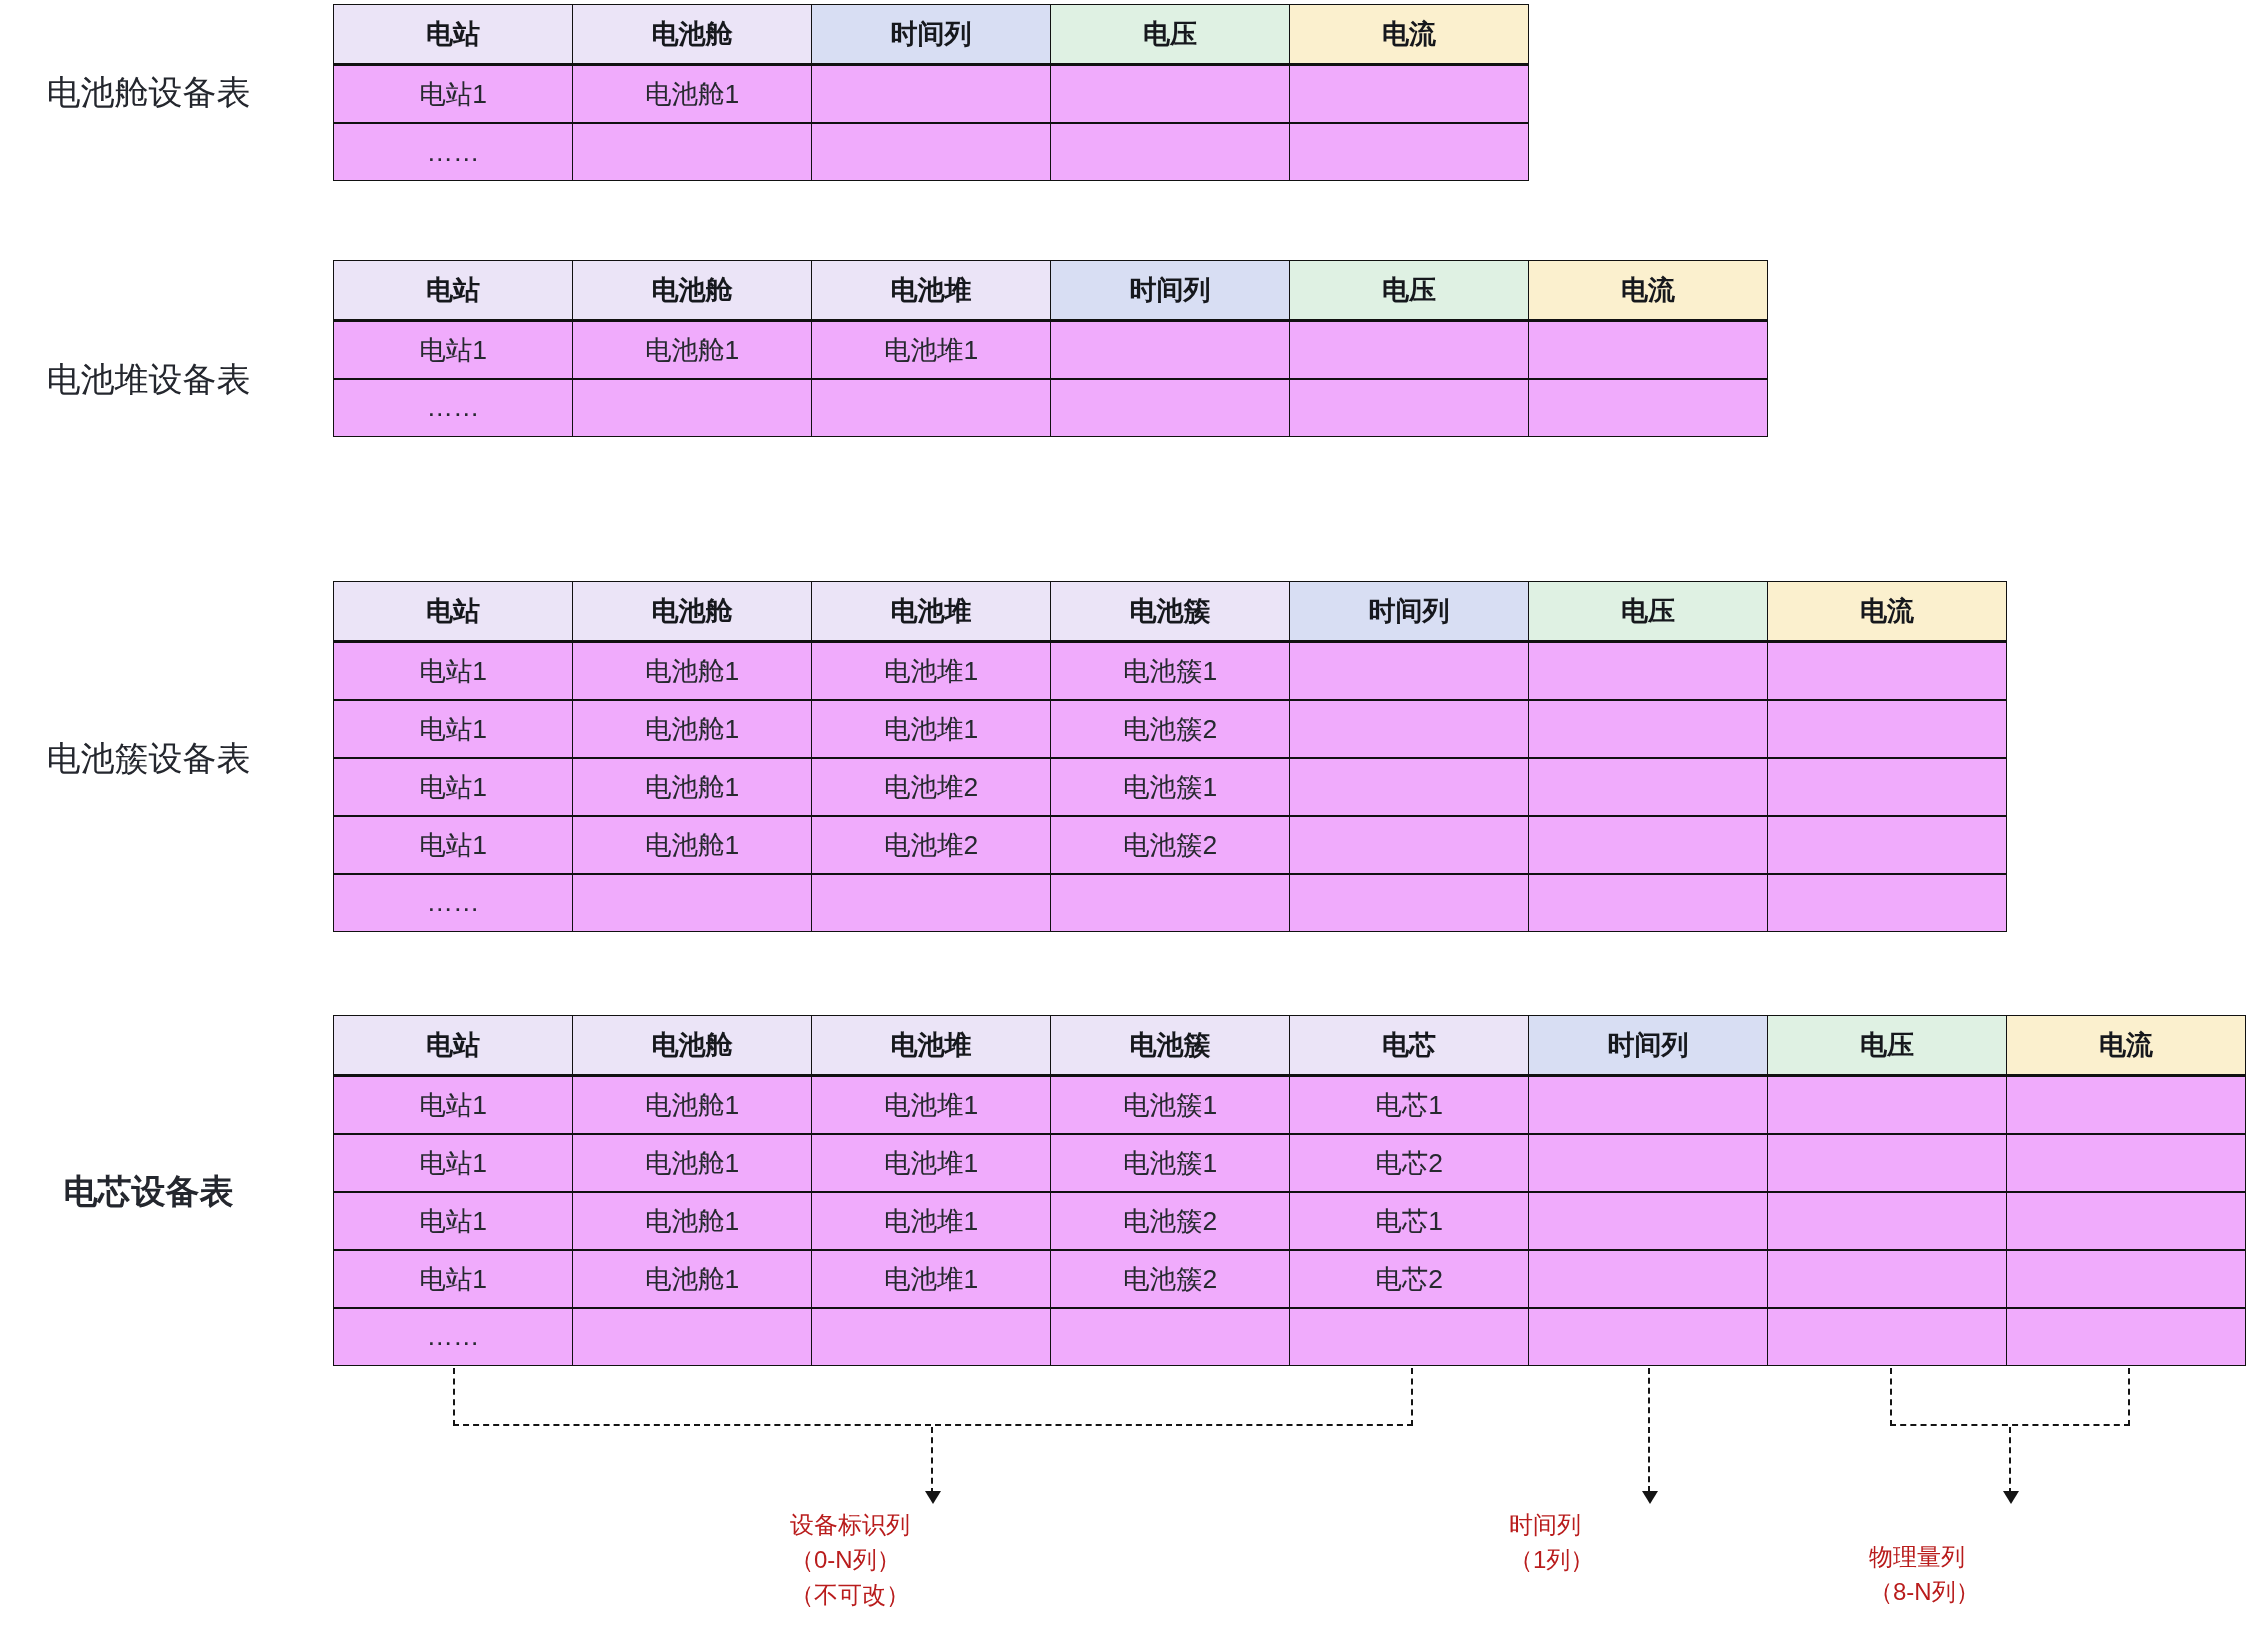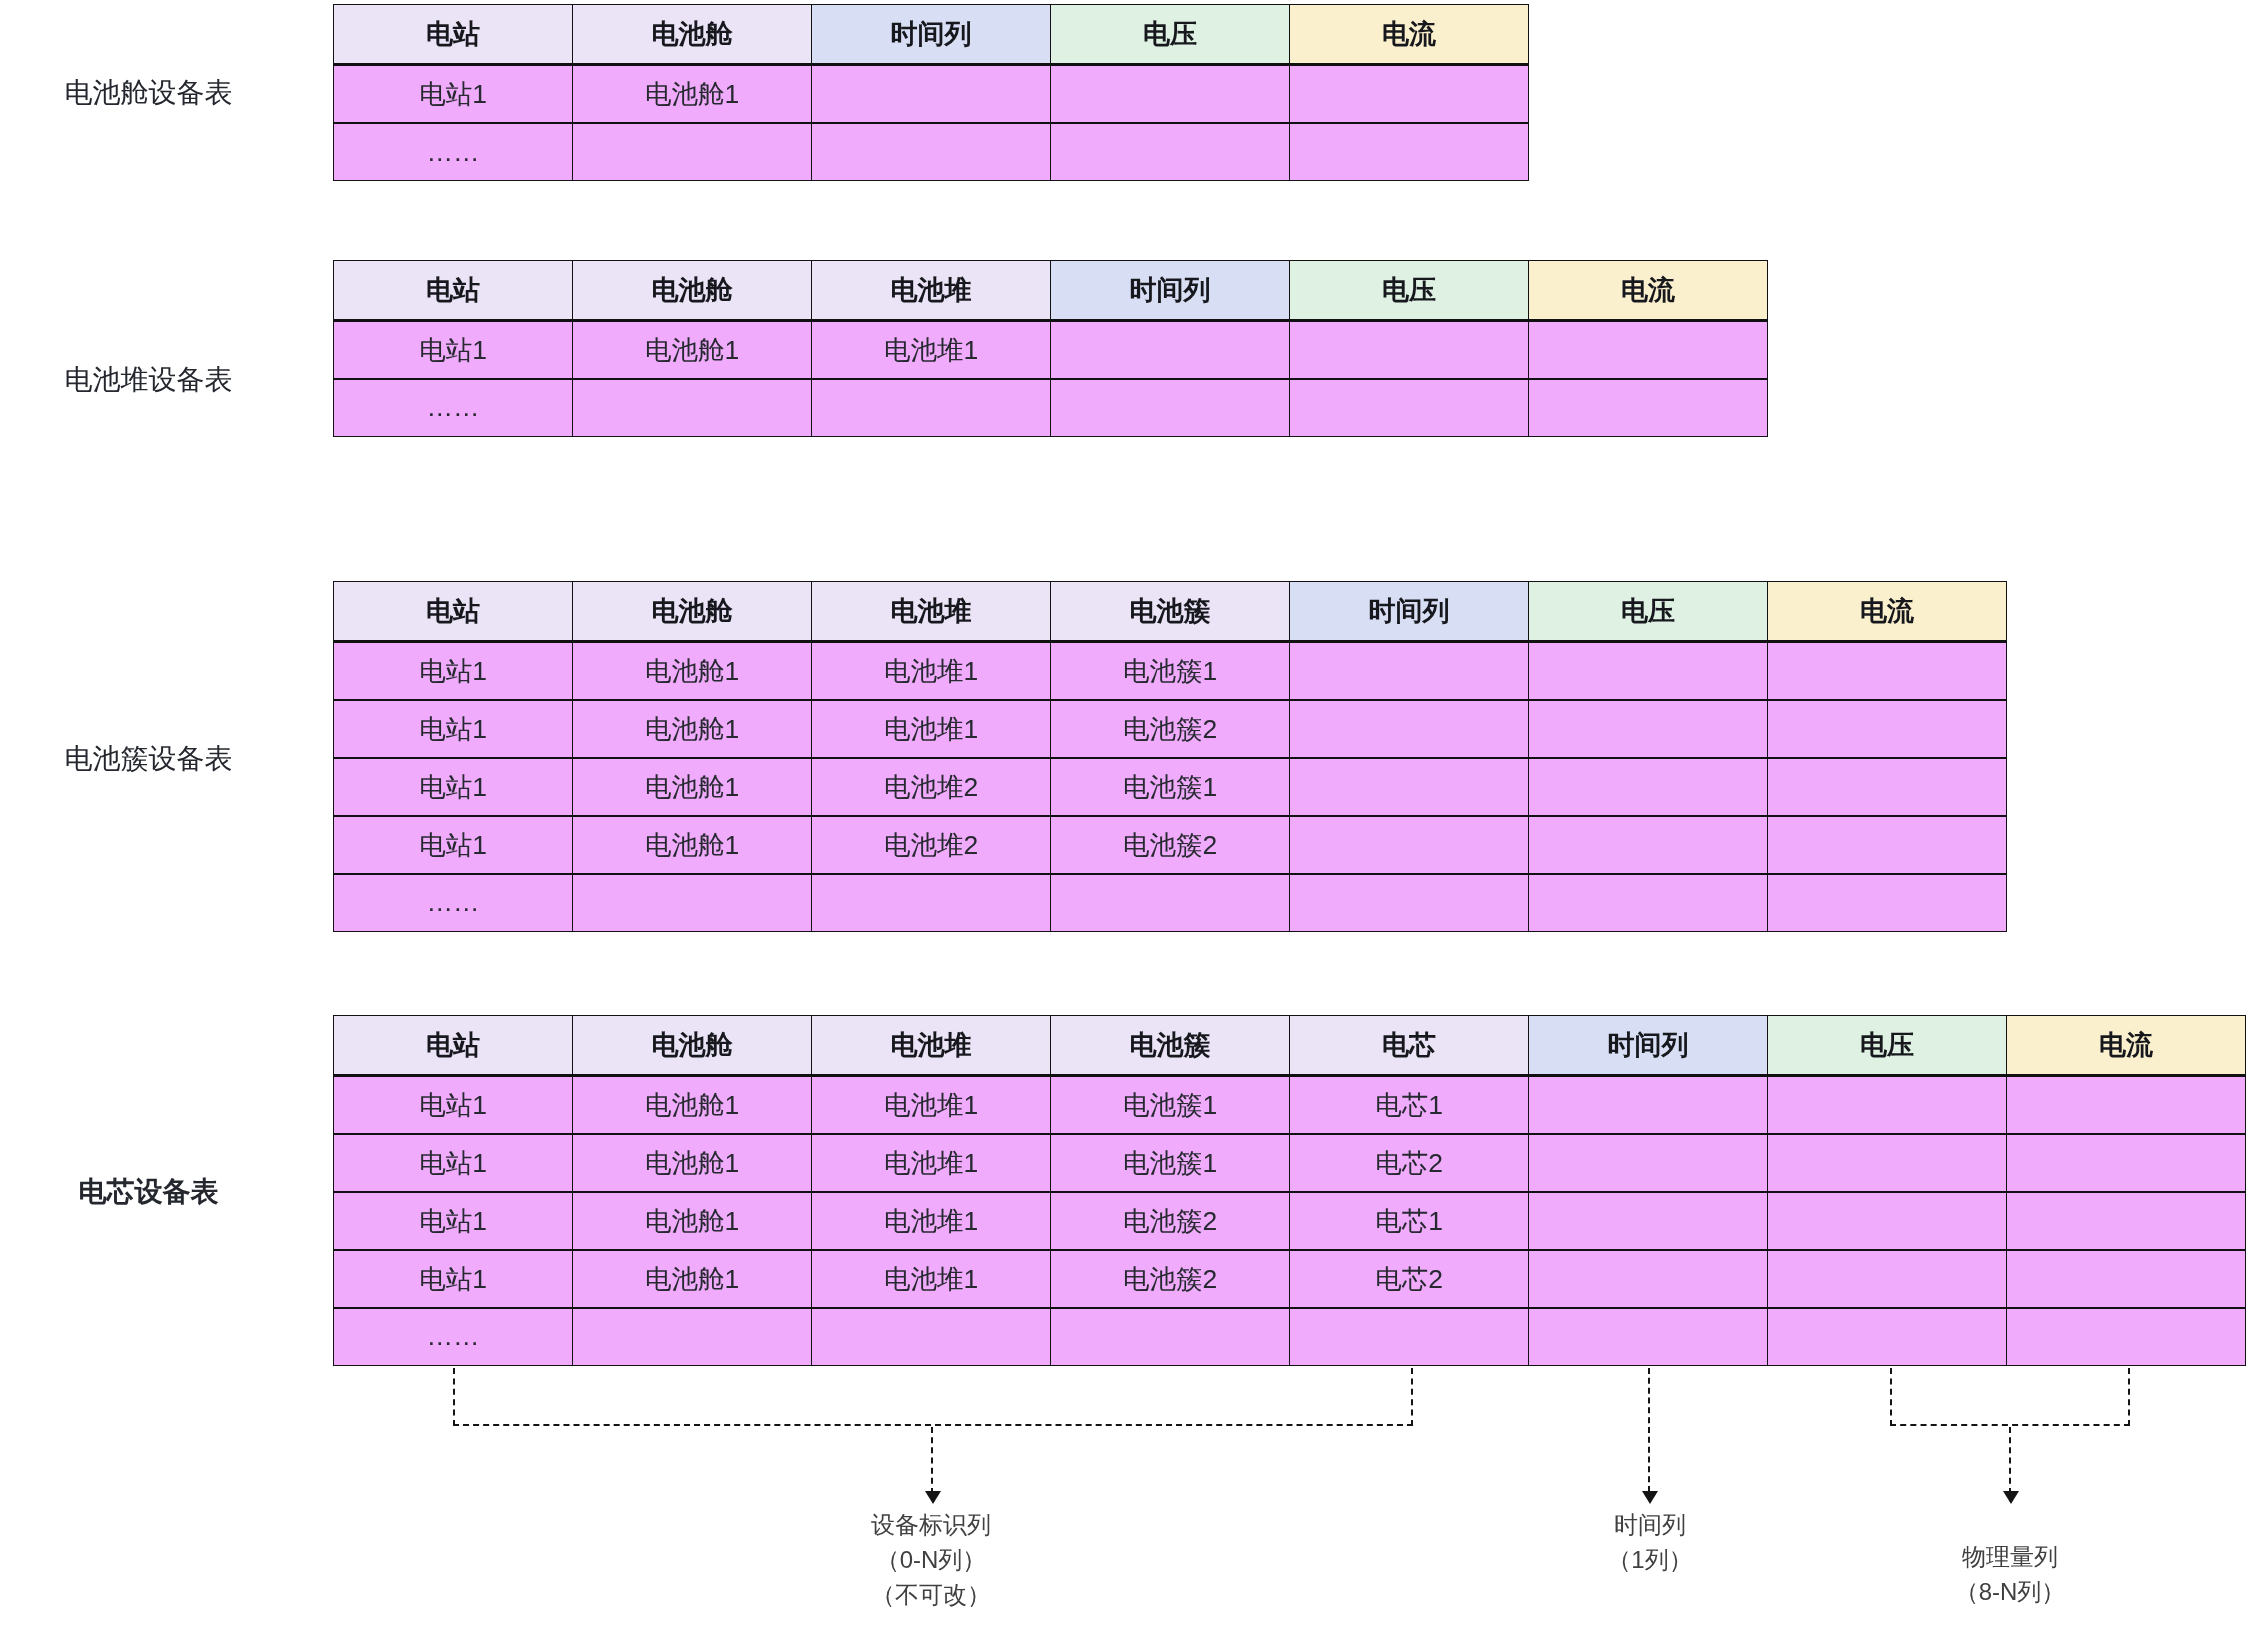--- a/index.html
+++ b/index.html
@@ -15,21 +15,21 @@
     background: #ffffff;
     overflow: hidden;
     color: #1c1c1c;
   }
   
   .table-label {
     position: absolute;
     left: 16px;
     width: 265px;
     text-align: center;
-    font-size: 28px;
+    font-size: 34px;
     line-height: 41px;
     color: #24272e;
     white-space: nowrap;
   }
   
   .tbl-wrap { position: absolute; }
   table.grid {
     border-collapse: collapse;
     table-layout: fixed;
     background: #f0abfc;
@@ -75,24 +75,23 @@
     width: 0;
     height: 0;
     border-left: 8px solid transparent;
     border-right: 8px solid transparent;
     border-top: 13.2px solid #141414;
   }
   
   .annotation {
     position: absolute;
     width: 282px;
-    text-align: center;
     font-size: 24px;
     line-height: 35px;
-    color: #404040;
+    color: #b91c1c;
     white-space: nowrap;
   }
 </style>
 </head>
 <body>
 
 <div class="canvas">
 
   <div class="table-label" style="top:72px;">电池舱设备表</div>
   <div class="table-label" style="top:359px;">电池堆设备表</div>

